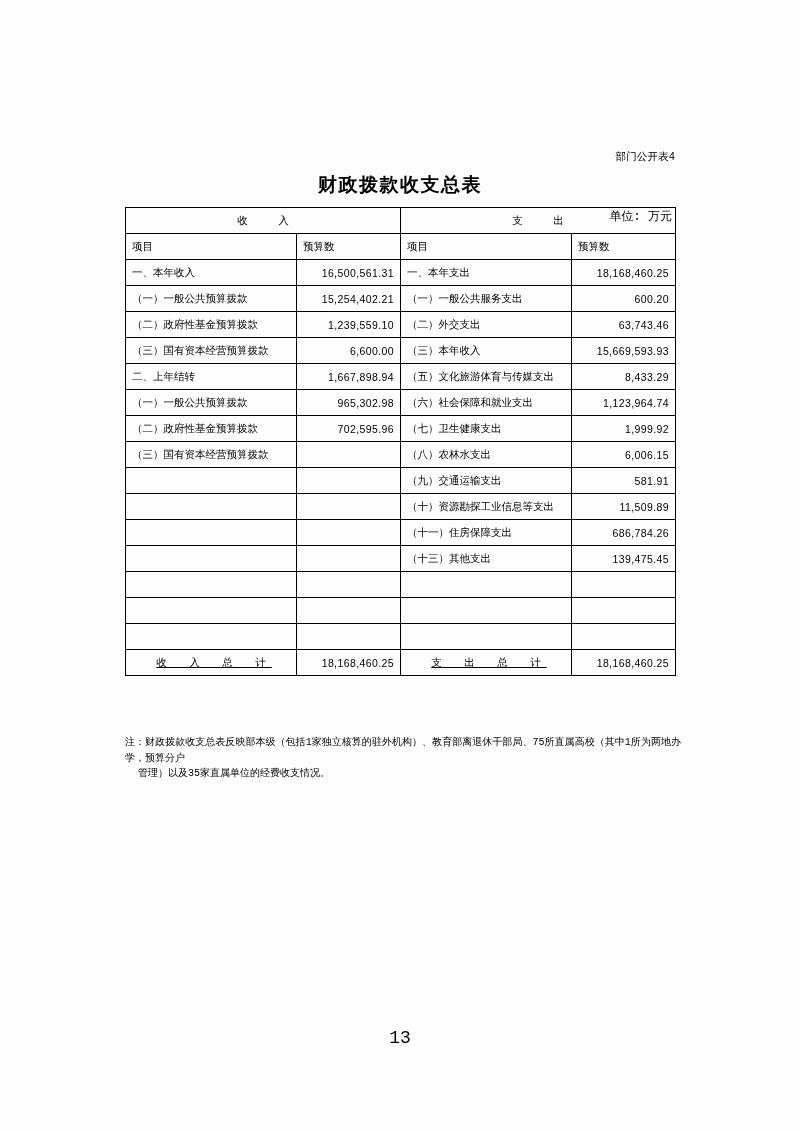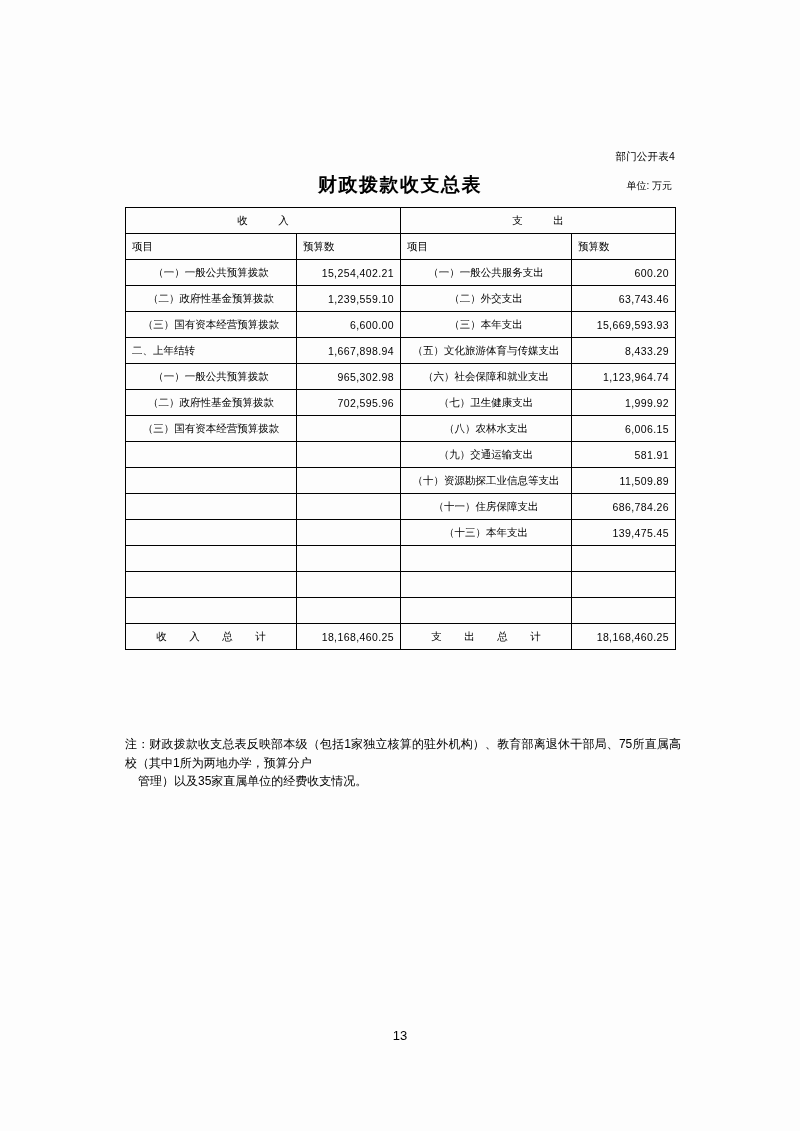--- a/index.html
+++ b/index.html
@@ -38,23 +38,23 @@
     top: 172px;
     text-align: center;
     font-size: 19px;
     font-weight: bold;
     letter-spacing: 1.5px;
     font-family: "Liberation Sans", sans-serif;
   }
   .unit-label {
     position: absolute;
     right: 128px;
-    top: 179px;
-    font-size: 10px;
-    font-family: Liberation Sans, sans-serif;
+    top: 208px;
+    font-size: 12px;
+    font-family: Liberation Mono, monospace;
   }
   table.budget {
     position: absolute;
     left: 125px;
     top: 207px;
     width: 550px;
     border-collapse: collapse;
     table-layout: fixed;
   }
   table.budget td {
@@ -81,45 +81,46 @@
     overflow: hidden;
   }
   .num {
     text-align: right;
     font-family: "Liberation Serif", serif;
     letter-spacing: 0.4px;
     font-size: 10.5px;
     padding-right: 8px;
   }
   .indent0 { padding-left: 8px; }
-  .indent1 { padding-left: 12px; text-align: center; }
+  .indent1 { padding-left: 12px; }
   .total-lbl {
     text-align: center;
     letter-spacing: 6px;
     text-indent: 6px;
+    text-decoration: underline;
   }
   .note {
     position: absolute;
     left: 125px;
     top: 735px;
     width: 556px;
-    font-size: 12px;
+    font-size: 10px;
     line-height: 1.55;
-    font-family: Liberation Sans, sans-serif;
+    font-family: Liberation Mono, monospace;
     text-align: justify;
   }
   .note .note-line2 { display: block; padding-left: 13px; }
   .page-number {
     position: absolute;
     left: 0;
     right: 0;
     top: 1028px;
     text-align: center;
-    font-size: 13px;
-    font-family: Liberation Sans, sans-serif;
+    font-size: 18px;
+    font-family: Liberation Mono, monospace;
   }
   col.c1 { width: 171px; }
   col.c2 { width: 104px; }
   col.c3 { width: 171px; }
   col.c4 { width: 104px; }
 </style>
 </head>
 <body>
 
 <div class="page">
@@ -142,36 +143,42 @@
         <td class="hdr-group" colspan="2">收　入</td>
         <td class="hdr-group" colspan="2">支　出</td>
       </tr>
       <tr>
         <td class="hdr-col">项目</td>
         <td class="hdr-col">预算数</td>
         <td class="hdr-col">项目</td>
         <td class="hdr-col">预算数</td>
       </tr>
 
+      <tr>
+          <td class="lbl indent0">一、本年收入</td>
+          <td class="num">16,500,561.31</td>
+          <td class="lbl indent0">一、本年支出</td>
+          <td class="num">18,168,460.25</td>
+        </tr>
         <tr>
           <td class="lbl indent1">（一）一般公共预算拨款</td>
           <td class="num">15,254,402.21</td>
           <td class="lbl indent1">（一）一般公共服务支出</td>
           <td class="num">600.20</td>
         </tr>
         <tr>
           <td class="lbl indent1">（二）政府性基金预算拨款</td>
           <td class="num">1,239,559.10</td>
           <td class="lbl indent1">（二）外交支出</td>
           <td class="num">63,743.46</td>
         </tr>
         <tr>
           <td class="lbl indent1">（三）国有资本经营预算拨款</td>
           <td class="num">6,600.00</td>
-          <td class="lbl indent1">（三）本年支出</td>
+          <td class="lbl indent1">（三）本年收入</td>
           <td class="num">15,669,593.93</td>
         </tr>
         <tr>
           <td class="lbl indent0">二、上年结转</td>
           <td class="num">1,667,898.94</td>
           <td class="lbl indent1">（五）文化旅游体育与传媒支出</td>
           <td class="num">8,433.29</td>
         </tr>
         <tr>
           <td class="lbl indent1">（一）一般公共预算拨款</td>
@@ -205,21 +212,21 @@
         </tr>
         <tr>
           <td class="lbl indent0"></td>
           <td class="num"></td>
           <td class="lbl indent1">（十一）住房保障支出</td>
           <td class="num">686,784.26</td>
         </tr>
         <tr>
           <td class="lbl indent0"></td>
           <td class="num"></td>
-          <td class="lbl indent1">（十三）本年支出</td>
+          <td class="lbl indent1">（十三）其他支出</td>
           <td class="num">139,475.45</td>
         </tr>
         <tr>
           <td class="lbl indent0"></td>
           <td class="num"></td>
           <td class="lbl indent0"></td>
           <td class="num"></td>
         </tr>
         <tr>
           <td class="lbl indent0"></td>

